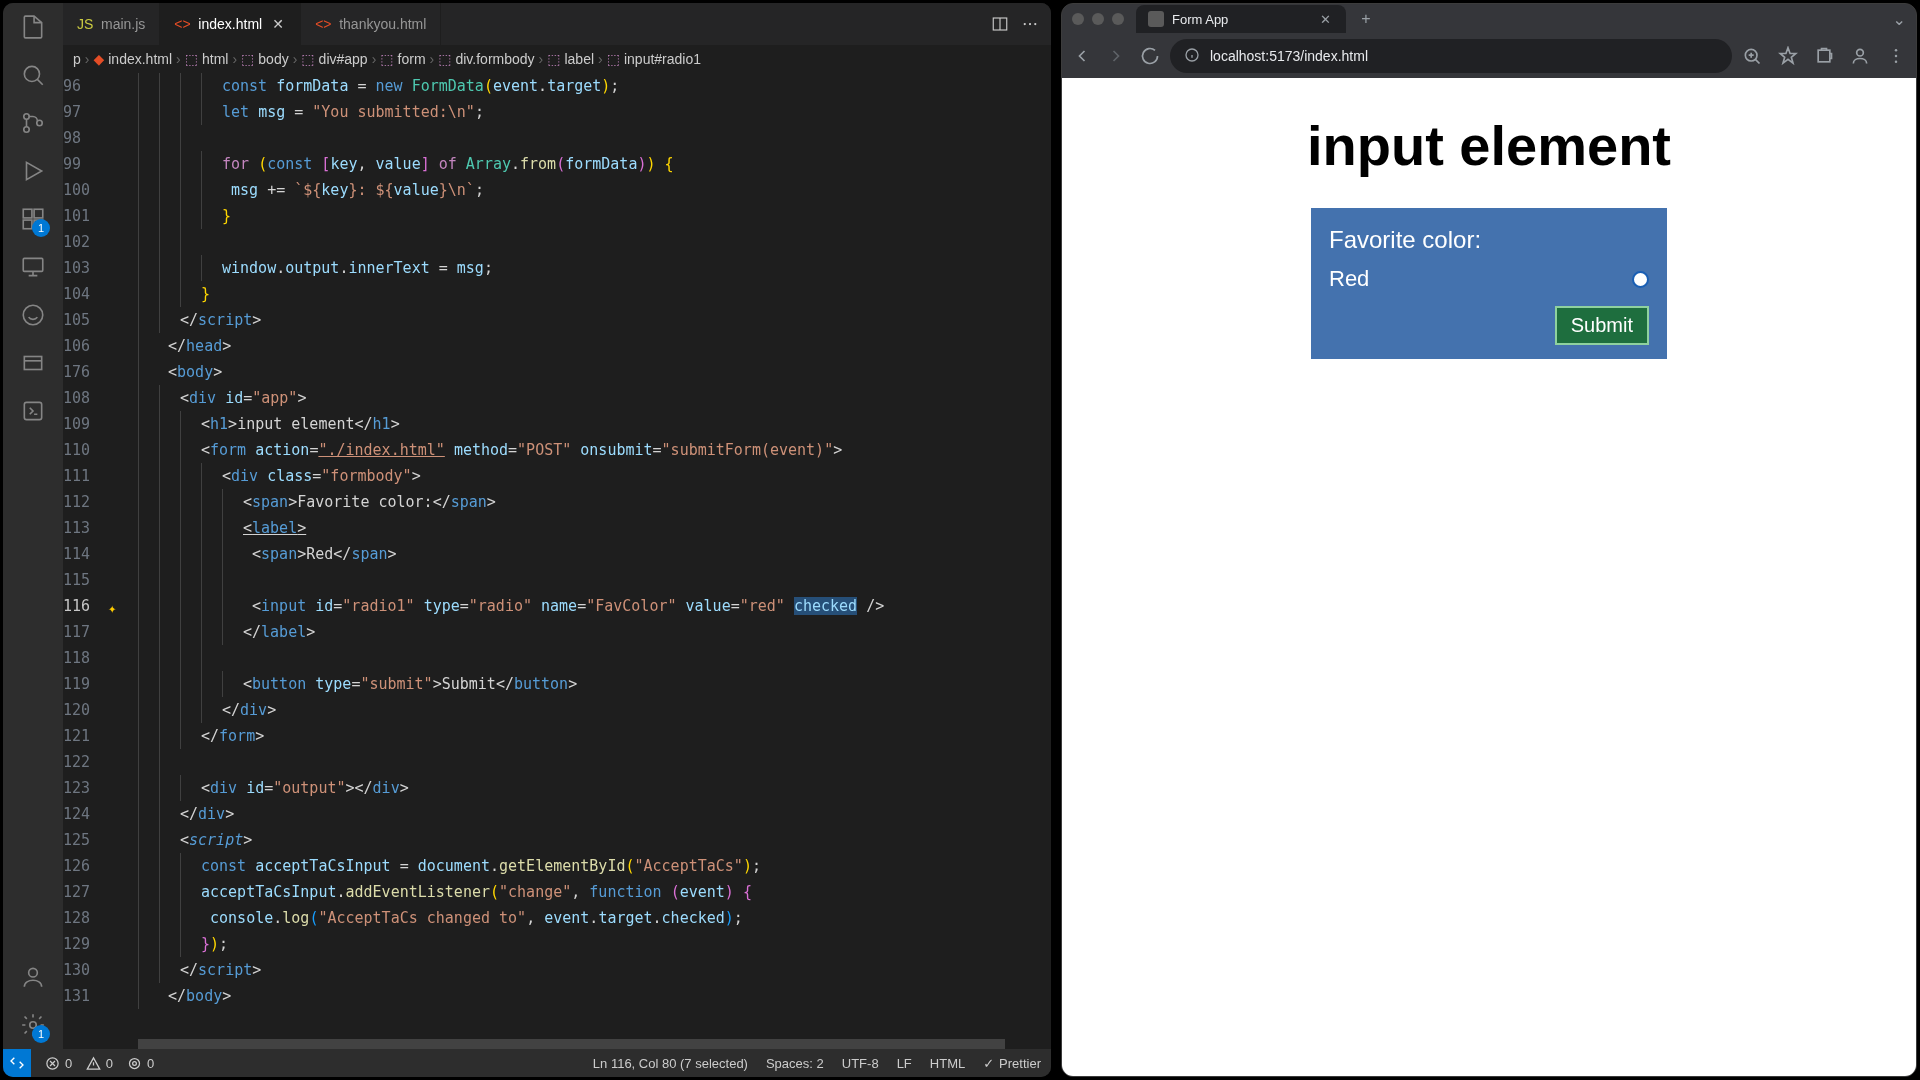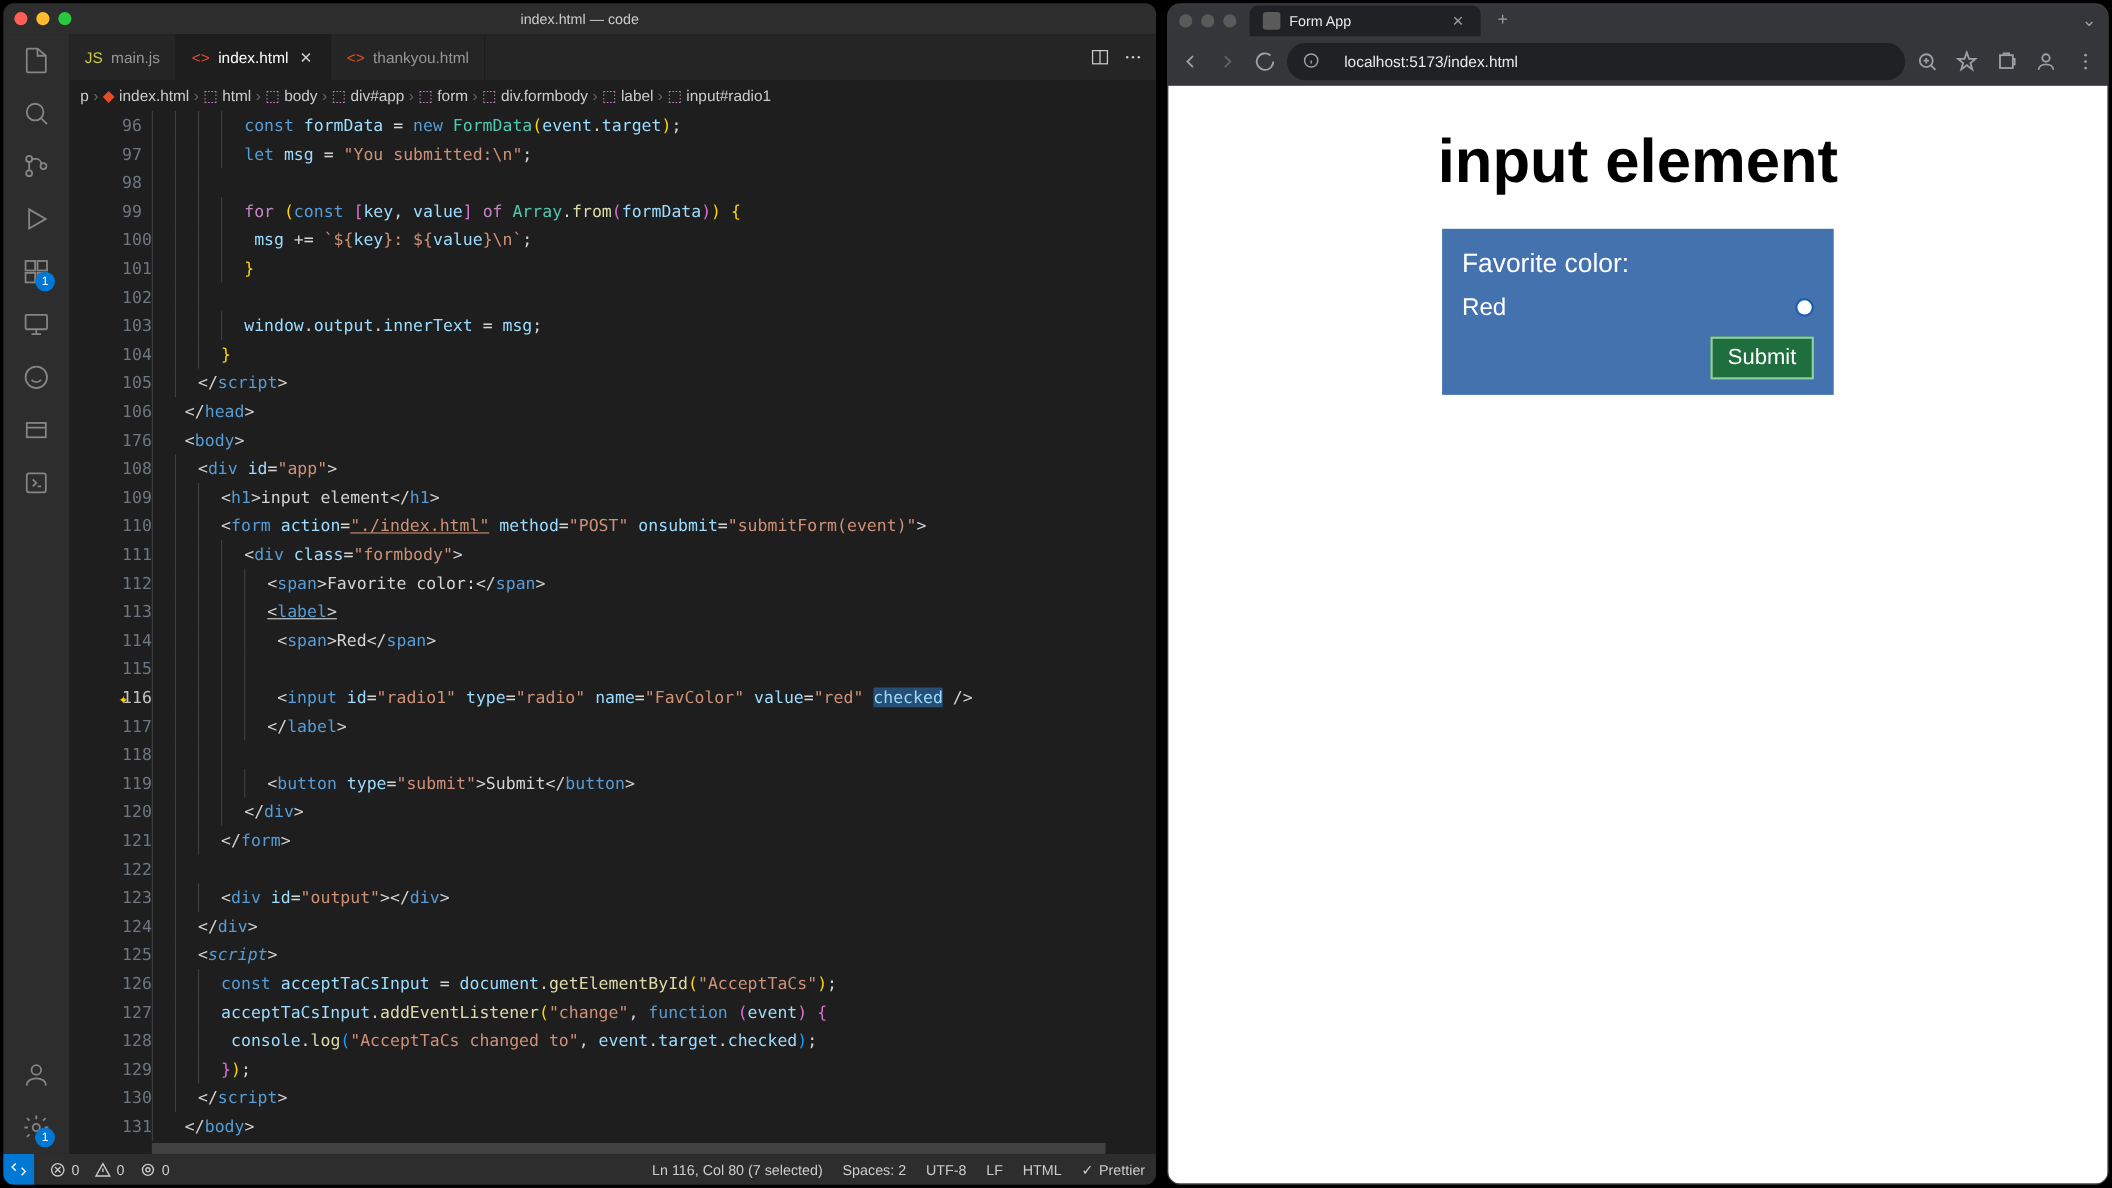--- a/index.html
+++ b/index.html
@@ -31,21 +31,21 @@
 .tab-icon.html-i { color: #e44d26; }
 .tab-close { width: 16px; height: 16px; color: #ccc; display: flex; align-items: center; justify-content: center; }
 .tab-actions { margin-left: auto; display: flex; align-items: center; gap: 12px; padding-right: 12px; color: #ccc; }
 .tab-actions svg { width: 18px; height: 18px; cursor: pointer; }
 
 .breadcrumb { height: 28px; display: flex; align-items: center; gap: 4px; padding: 0 10px; font-size: 14px; color: #ccc; overflow: hidden; white-space: nowrap; }
 .bc-sep { color: #666; }
 .bc-item { display: flex; align-items: center; gap: 4px; }
 
 .code { flex: 1; display: flex; font-family: 'Menlo', 'Consolas', monospace; font-size: 15px; line-height: 26px; overflow: hidden; position: relative; }
-.gutter { width: 75px; text-align: left; color: #6e7681; padding-right: 20px; user-select: none; padding-left: 48px; }
+.gutter { width: 75px; text-align: left; color: #6e7681; padding-right: 20px; user-select: none; }
 .gutter .ln { height: 26px; }
 .gutter .ln.active { color: #c6c6c6; }
 .code-body { flex: 1; color: #d4d4d4; position: relative; }
 .code-line { height: 26px; white-space: pre; }
 .indent-guide { border-left: 1px solid #404040; display: inline-block; width: 21px; height: 26px; vertical-align: top; }
 
 
 .kw { color: #c586c0; }
 .kw2 { color: #569cd6; }
 .str { color: #ce9178; }
@@ -78,48 +78,40 @@
 .br-tabs { display: flex; align-items: center; margin-left: 12px; }
 .br-tab { display: flex; align-items: center; gap: 8px; padding: 6px 12px; background: #202124; border-radius: 8px 8px 0 0; color: #e8eaed; font-size: 13px; width: 210px; }
 .br-tab-icon { width: 16px; height: 16px; background: #5a5a5a; border-radius: 3px; }
 .br-tab-close { margin-left: auto; width: 14px; height: 14px; color: #9aa0a6; }
 .br-newtab { color: #9aa0a6; margin-left: 10px; cursor: pointer; width: 20px; display: flex; justify-content: center; }
 .br-expand { margin-left: auto; color: #9aa0a6; cursor: pointer; }
 
 .br-toolbar { height: 44px; background: #35363a; display: flex; align-items: center; padding: 0 10px; gap: 10px; }
 .br-nav { display: flex; gap: 14px; color: #9aa0a6; }
 .br-nav svg { width: 20px; height: 20px; cursor: pointer; }
-.br-url { flex: 1; background: #202124; border-radius: 20px; height: 34px; display: flex; align-items: center; padding: 0 14px; gap: 22px; color: #e8eaed; font-size: 14px; }
+.br-url { flex: 1; background: #202124; border-radius: 20px; height: 34px; display: flex; align-items: center; padding: 0 14px; gap: 10px; color: #e8eaed; font-size: 14px; }
 .br-url-icon { color: #9aa0a6; }
 .br-url-icon svg { width: 16px; height: 16px; }
 .br-actions { display: flex; gap: 16px; color: #9aa0a6; align-items: center; }
 .br-actions svg { width: 20px; height: 20px; cursor: pointer; }
 
 .viewport { flex: 1; background: #fff; padding: 20px 20px; display: flex; flex-direction: column; align-items: center; }
 .page-h1 { font-size: 56px; font-weight: 700; color: #000; margin: 15px 0 30px; }
 .formbox { width: 356px; background: #4472ae; padding: 18px 18px 14px; }
 .form-label { color: #fff; font-size: 24px; margin-bottom: 12px; }
 .radio-row { display: flex; align-items: center; justify-content: space-between; color: #fff; font-size: 22px; margin-bottom: 14px; }
 .radio-circ { width: 17px; height: 17px; border: 2.5px solid #1a5fb4; border-radius: 50%; background: #fff; }
 .submit-btn { margin-left: auto; display: block; background: #1e6e3e; color: #fff; border: 2px solid #8fd19e; padding: 6px 14px; font-size: 20px; font-family: inherit; cursor: pointer; }
 </style>
 </head>
 <body>
 
 <div class="desktop">
 
   <div class="vscode">
-    <div class="titlebar">
-      <div class="traffic">
-        <div class="dot red"></div>
-        <div class="dot yellow"></div>
-        <div class="dot green"></div>
-      </div>
-      <div class="wintitle">index.html — code</div>
-    </div>
 
     <div class="vs-body">
       <div class="activity-bar">
         <div class="act-icon">
             <svg viewBox="0 0 24 24" fill="none" stroke="currentColor" stroke-width="1.5">
               <path d="M13 2H5a1 1 0 00-1 1v18a1 1 0 001 1h14a1 1 0 001-1V8l-7-6z"></path>
               <path d="M13 2v6h7"></path>
             </svg>
           </div>
         <div class="act-icon">

